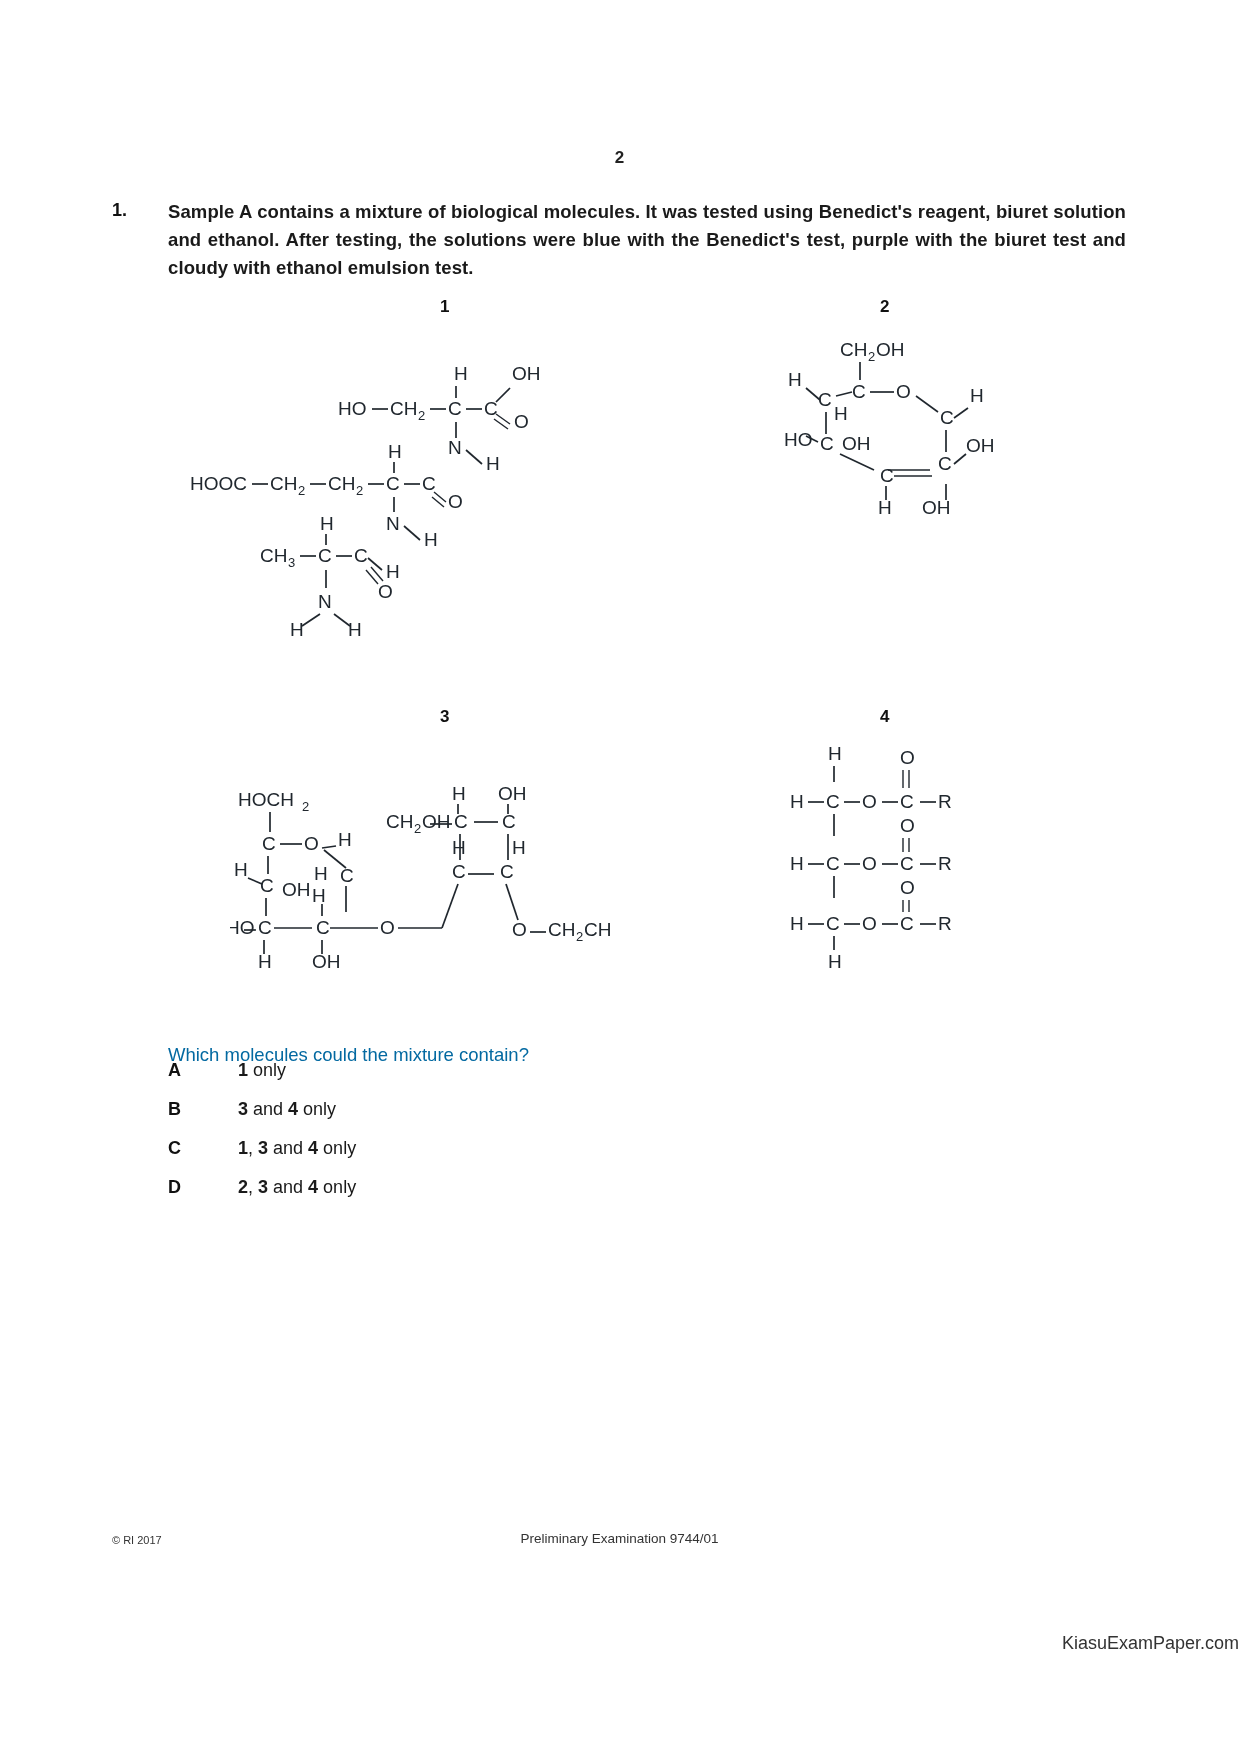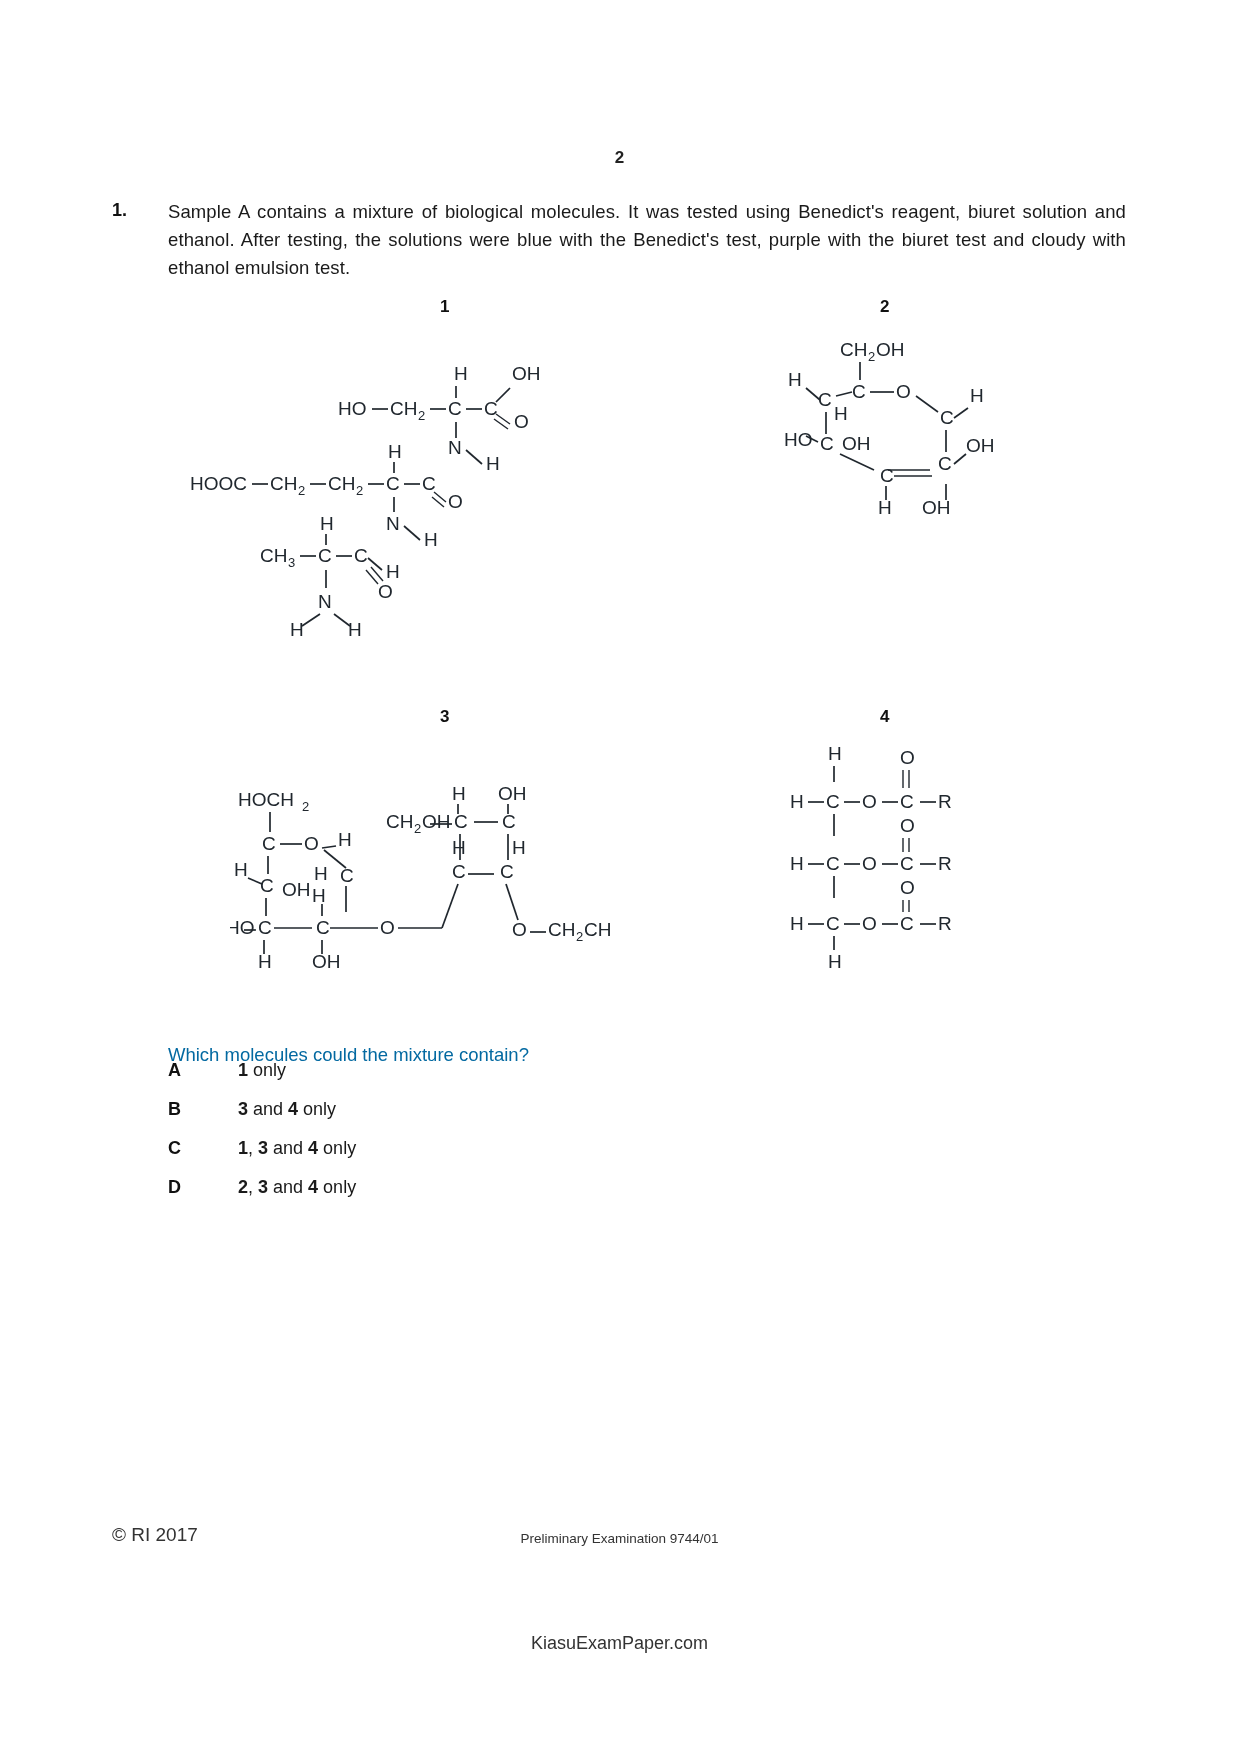--- a/index.html
+++ b/index.html
@@ -40,20 +40,21 @@
   .q-stem {
     position: absolute;
     top: 198px;
     left: 168px;
     width: 958px;
     font-size: 18.5px;
     line-height: 1.52;
     text-align: justify;
     color: #1a1a1a;
     letter-spacing: .1px;
+    font-weight: bold;
   }
   .mol-label {
     position: absolute;
     font-size: 17px;
     font-weight: bold;
     color: #111;
   }
   .question-prompt {
     position: absolute;
     top: 1044px;
@@ -80,38 +81,38 @@
   }
   .option-text {
     color: #1a1a1a;
     margin-left: 28px;
   }
   .option-text b { font-weight: bold; }
   .footer-left {
     position: absolute;
     bottom: 208px;
     left: 112px;
-    font-size: 19px;
+    font-size: 11px;
     color: #333;
   }
   .footer-center {
     position: absolute;
     bottom: 208px;
     left: 0;
     width: 100%;
     text-align: center;
     font-size: 13.5px;
     color: #333;
   }
   .watermark {
     position: absolute;
     bottom: 100px;
     left: 0;
     width: 100%;
-    text-align: center;
+    text-align: right;
     font-size: 18px;
     color: #333;
   }
   .struct {
     position: absolute;
   }
   svg text {
     font-family: "Liberation Sans", sans-serif;
     fill: #20272e;
   }

